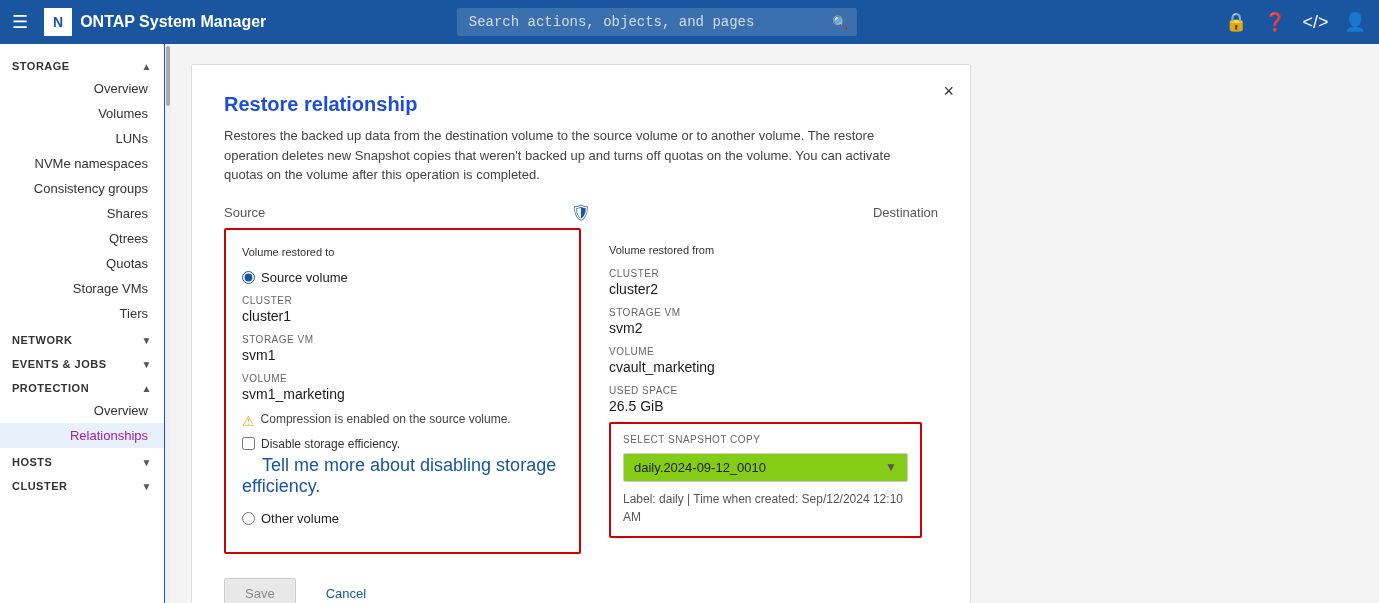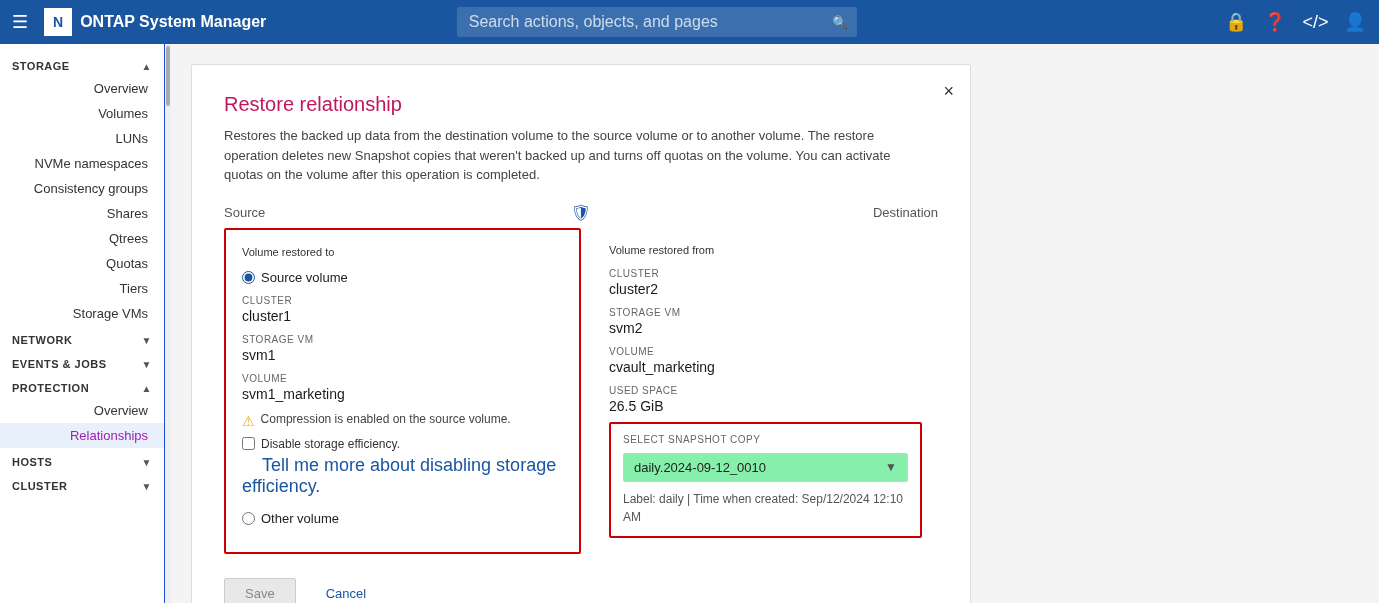--- a/index.html
+++ b/index.html
@@ -39,24 +39,25 @@
       flex: 1;
       max-width: 400px;
       margin: 0 auto;
       position: relative;
     }
     .search-bar input {
       width: 100%;
       padding: 6px 32px 6px 12px;
       border: none;
       border-radius: 2px;
-      font-size: 16px;
+      font-size: 14px;
       background: rgba(255,255,255,0.15);
       color: white;
       outline: none;
+      font-family: Liberation Mono, monospace;
     }
     .search-bar input::placeholder { color: rgba(255,255,255,0.75); }
     .search-icon-top { position: absolute; right: 8px; top: 50%; transform: translateY(-50%); color: white; }
     .topnav-actions { display: flex; align-items: center; gap: 16px; margin-left: auto; color: white; font-size: 18px; }
     .topnav-actions span { cursor: pointer; }
 
     
     .main-layout {
       display: flex;
       flex: 1;
@@ -135,22 +136,22 @@
       top: 16px;
       right: 16px;
       font-size: 18px;
       cursor: pointer;
       color: #333;
       background: none;
       border: none;
     }
     .modal-title {
       font-size: 20px;
-      font-weight: 400;
-      color: #be185d;
+      font-weight: 700;
+      color: #1d4ed8;
       margin-bottom: 10px;
     }
     .modal-description {
       font-size: 13px;
       color: #444;
       line-height: 1.5;
       margin-bottom: 20px;
       max-width: 680px;
     }
 
@@ -273,21 +274,21 @@
       letter-spacing: 0.5px;
       margin-bottom: 8px;
     }
     .snapshot-dropdown {
       display: flex;
       align-items: center;
       justify-content: space-between;
       border: 1px solid #ccc;
       border-radius: 2px;
       padding: 6px 10px;
-      background: #86efac;
+      background: #84cc16;
       margin-bottom: 8px;
       cursor: pointer;
     }
     .snapshot-dropdown-value { font-size: 13px; color: #222; }
     .dropdown-chevron { color: #555; font-size: 12px; }
     .snapshot-info { font-size: 12px; color: #555; line-height: 1.5; }
 
     
     .modal-footer {
       display: flex;
@@ -342,22 +343,22 @@
       <span class="chevron">▲</span>
     </div>
     <div class="sidebar-item">Overview</div>
     <div class="sidebar-item">Volumes</div>
     <div class="sidebar-item">LUNs</div>
     <div class="sidebar-item">NVMe namespaces</div>
     <div class="sidebar-item">Consistency groups</div>
     <div class="sidebar-item">Shares</div>
     <div class="sidebar-item">Qtrees</div>
     <div class="sidebar-item">Quotas</div>
+    <div class="sidebar-item">Storage VMs</div>
     <div class="sidebar-item">Tiers</div>
-    <div class="sidebar-item">Storage VMs</div>
 
     <div class="sidebar-section-header">
       <span>NETWORK</span>
       <span class="chevron">▼</span>
     </div>
 
     <div class="sidebar-section-header">
       <span>EVENTS &amp; JOBS</span>
       <span class="chevron">▼</span>
     </div>

